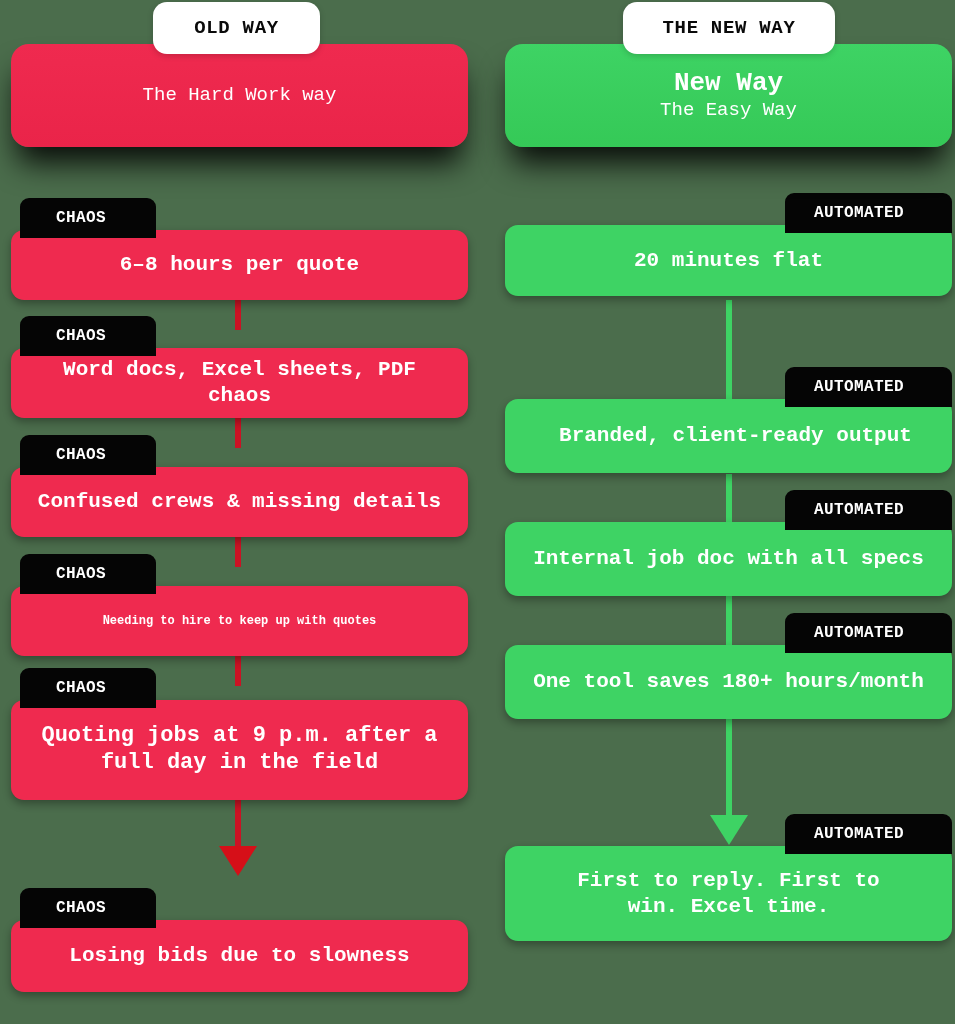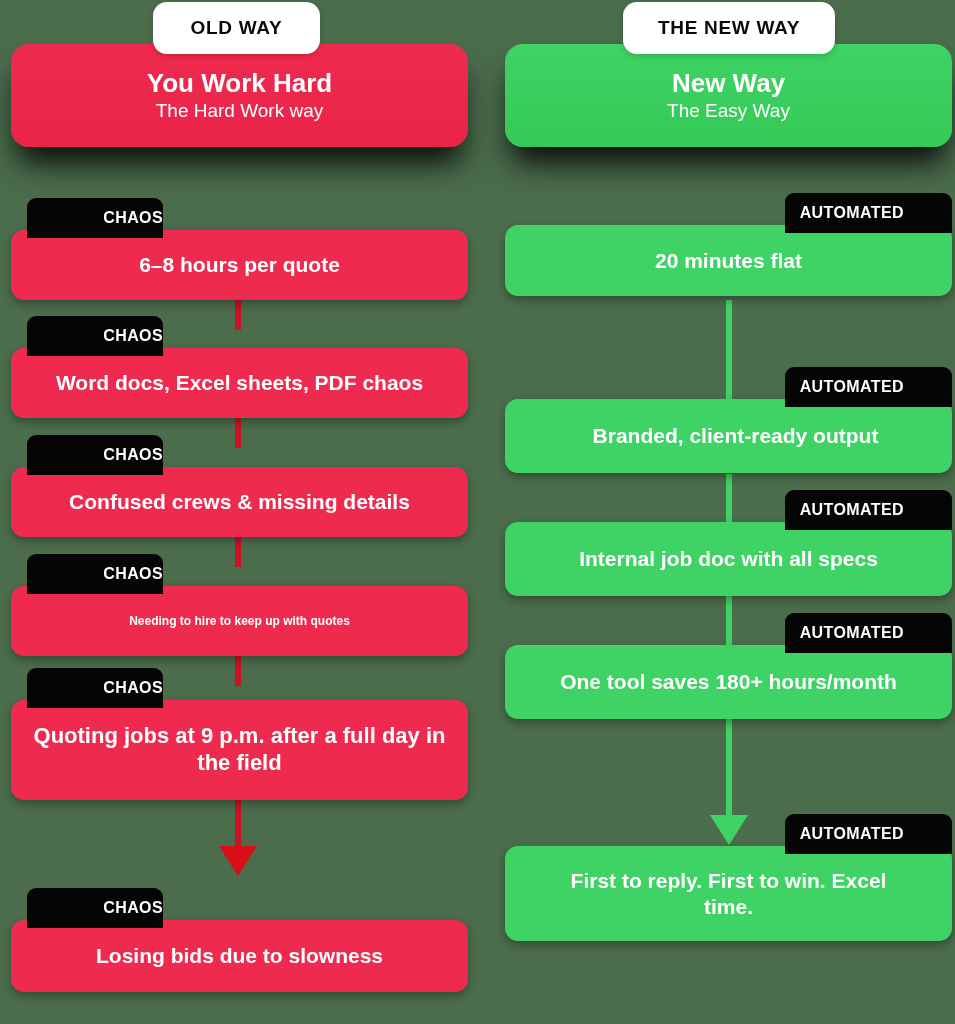--- a/index.html
+++ b/index.html
@@ -11,20 +11,21 @@
     height: 1024px;
     background: #4b6d4c;
     font-family: "Liberation Sans", sans-serif;
     overflow: hidden;
   }
 
   .board {
     position: relative;
     width: 800px;
     height: 1024px;
+    font-family: Liberation Mono, monospace;
   }
 
   
   .pill {
     position: absolute;
     top: 2px;
     background: #ffffff;
     color: #0a0a0a;
     border-radius: 14px;
     height: 52px;
@@ -106,21 +107,21 @@
     background: #050505;
     color: #ffffff;
     font-size: 16px;
     font-weight: 700;
     letter-spacing: 0.4px;
     height: 40px;
     line-height: 40px;
     border-radius: 9px 9px 0 0;
     z-index: 4;
   }
-  .tag-left  { left: 16px;  width: 136px; box-sizing: border-box; text-align: right; }
+  .tag-left  { left: 9px;  width: 136px; padding-left: 36px; box-sizing: border-box; }
   .tag-right { right: 0; width: 167px; padding-right: 48px; box-sizing: border-box; text-align: right; }
 
   .card {
     position: absolute;
     top: 32px;
     left: 0;
     right: 0;
     border-radius: 13px;
     color: #fff;
     text-align: center;
@@ -142,21 +143,20 @@
 </head>
 <body>
 
 <div class="board">
 
   <div class="pill pill-left">
     <span>OLD WAY</span>
   </div>
 
   <div class="hero hero-left">
-    <div class="hero-title">You Work Hard</div>
     <div class="hero-sub">The Hard Work way</div>
   </div>
 
   <div class="line line-red" style="top:300px;height:30px;"></div>
   <div class="line line-red" style="top:418px;height:30px;"></div>
   <div class="line line-red" style="top:537px;height:30px;"></div>
   <div class="line line-red" style="top:656px;height:30px;"></div>
   <div class="line line-red" style="top:800px;height:52px;"></div>
   <div class="arrow arrow-red" style="top:846px;"></div>
 

